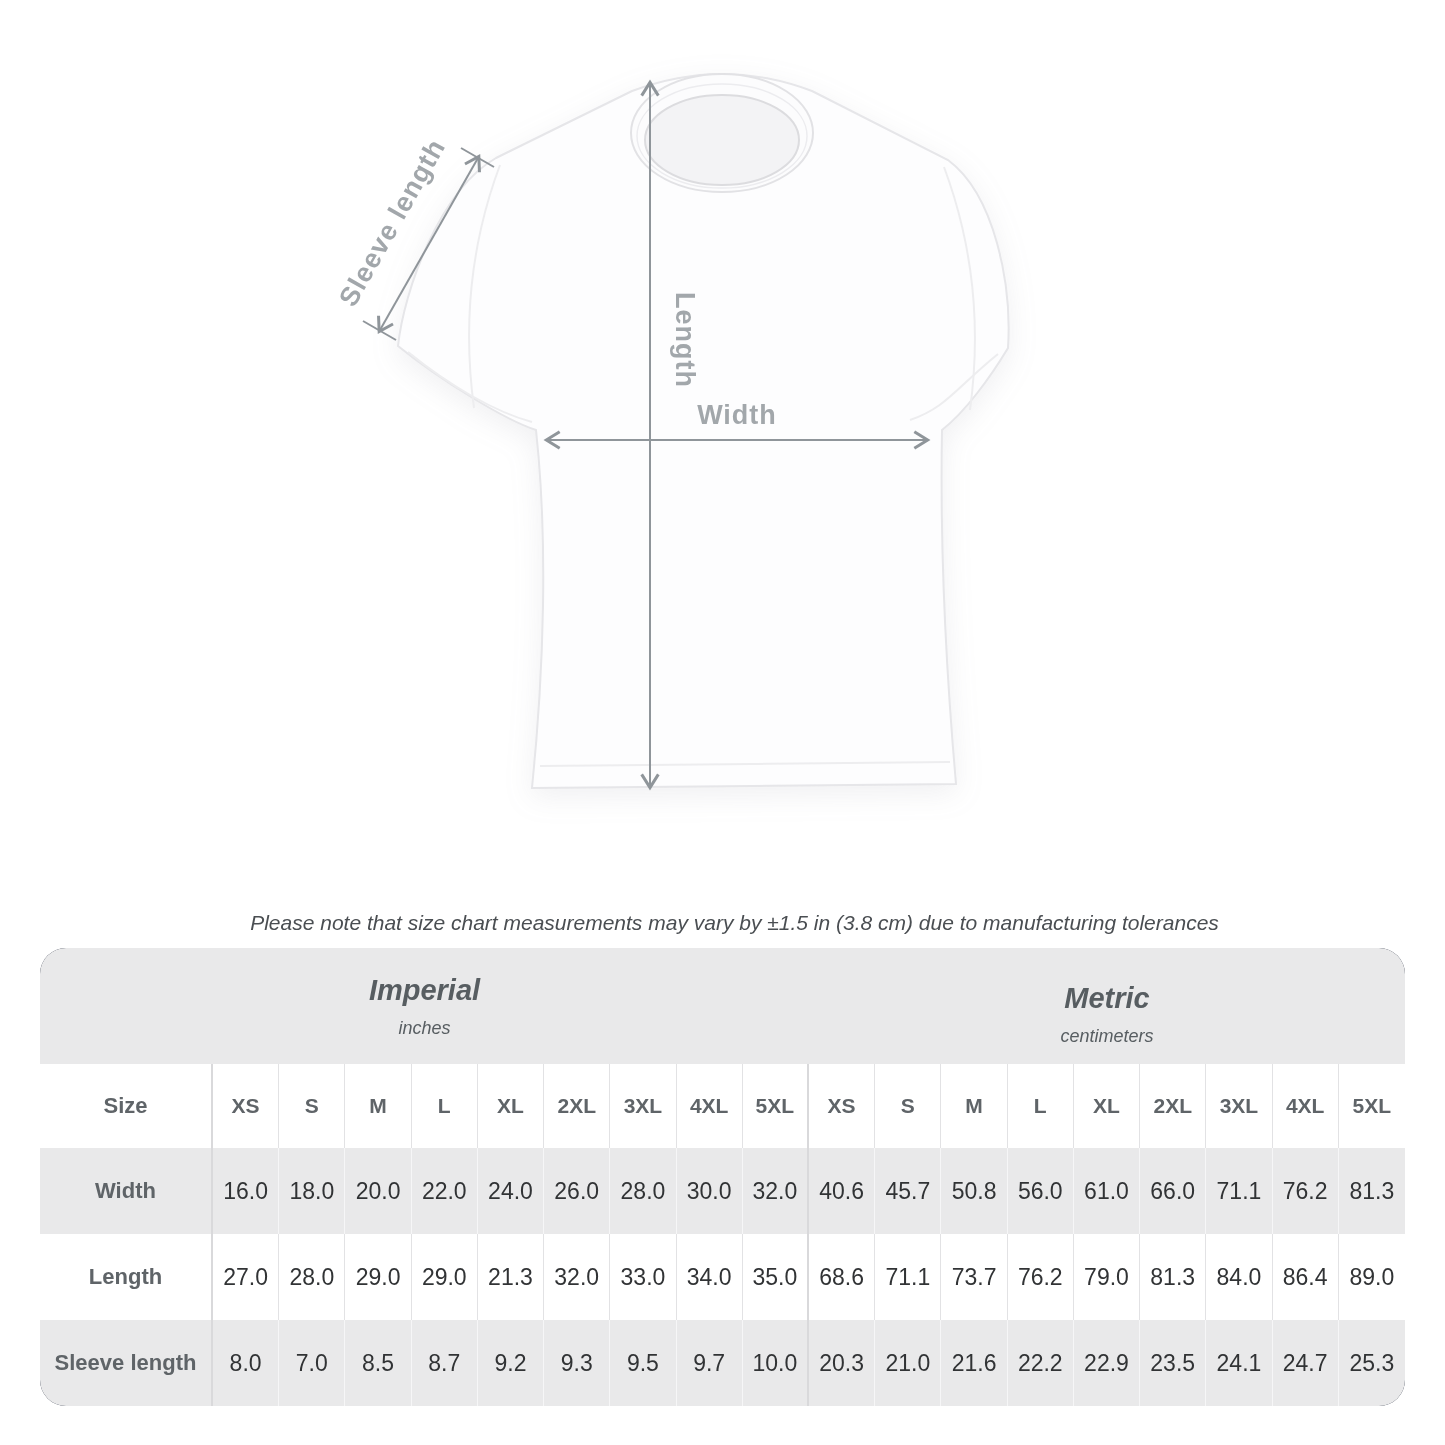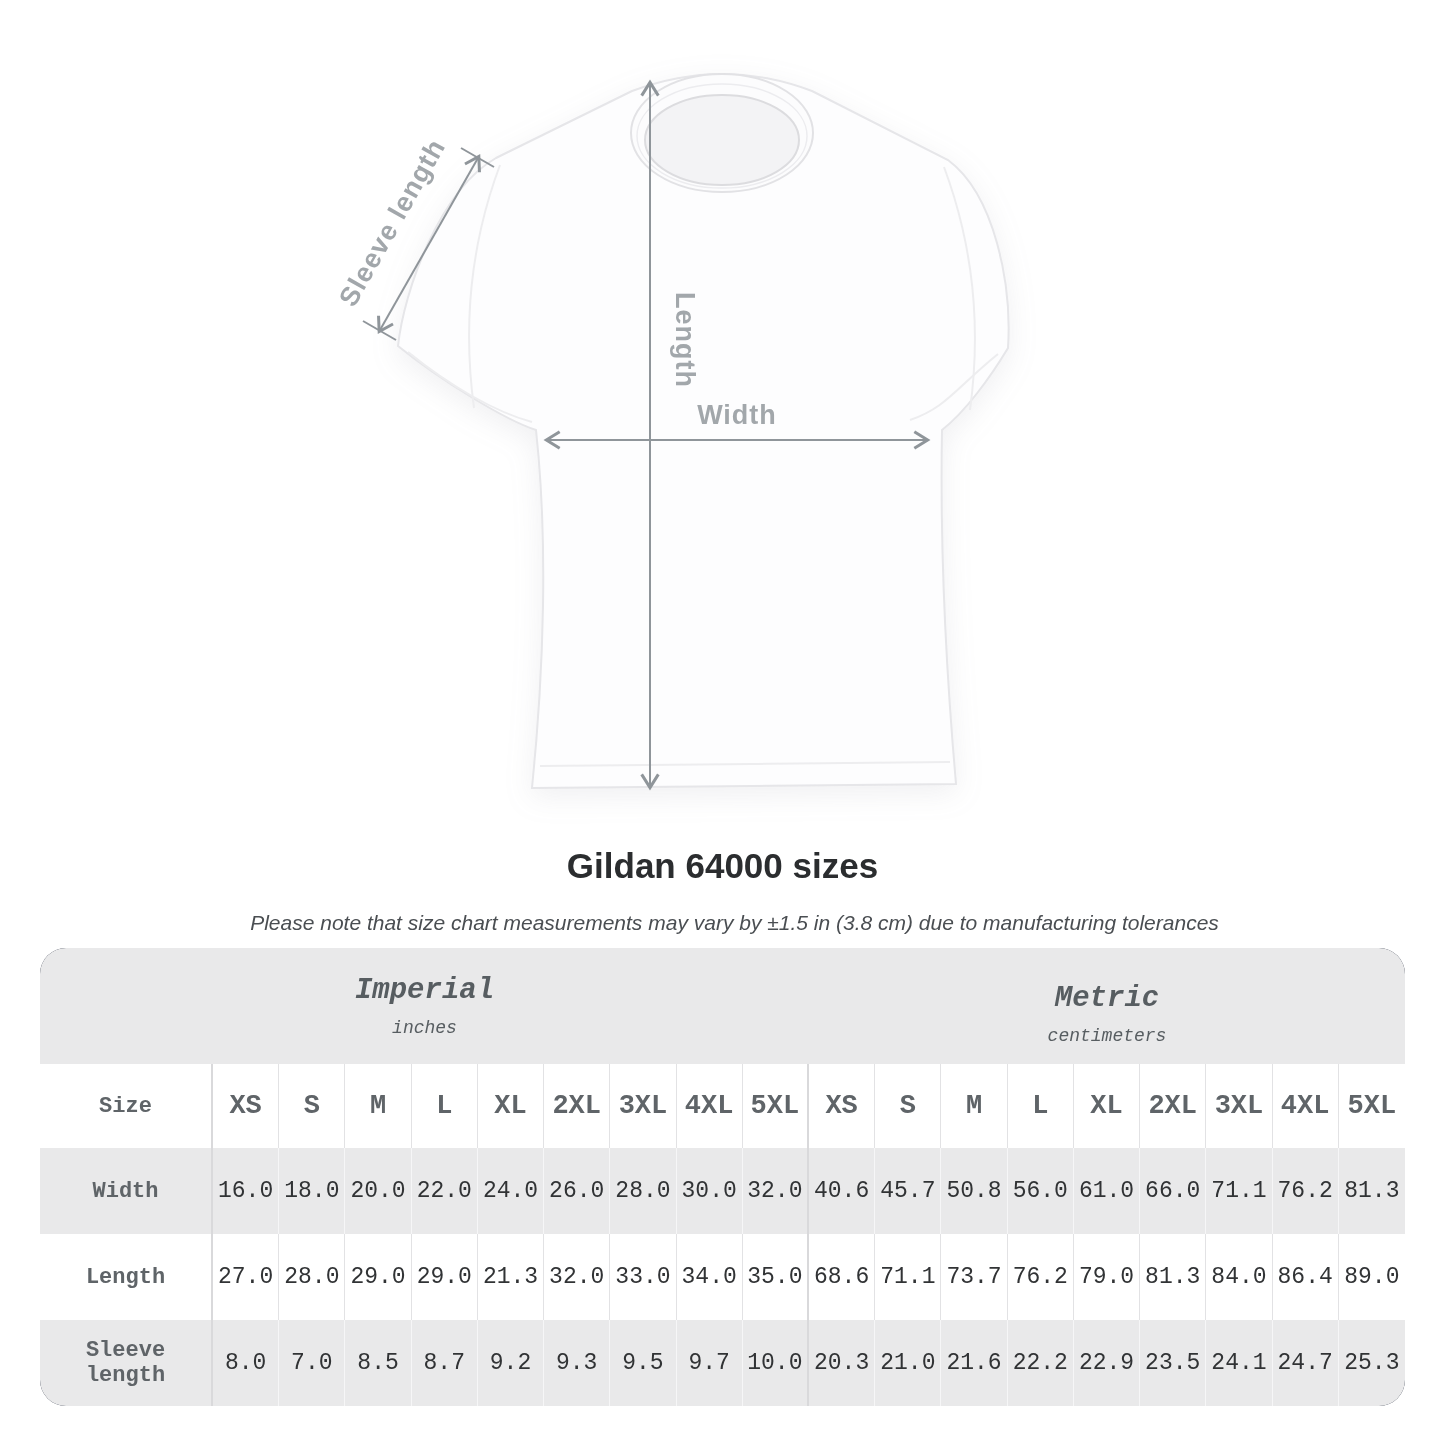--- a/index.html
+++ b/index.html
@@ -11,41 +11,41 @@
   .page-title{
     position:absolute;top:846px;left:0;width:100%;margin:0;
     text-align:center;font-size:35px;font-weight:bold;color:#2b2d2f;
   }
   .tolerance-note{
     position:absolute;top:899px;left:0;width:100%;margin:12px;
     text-align:center;font-style:italic;font-size:21px;color:#4a4e52;
   }
   .size-table{
     position:absolute;top:948px;left:40px;width:1365px;
-    border-radius:26px;overflow:hidden;background:#0f172a;font-family:Liberation Mono, monospace;
+    border-radius:26px;overflow:hidden;background:#0f172a;
   }
   .band{display:grid;grid-template-columns:173px repeat(18,1fr);height:116px;background:#e9e9ea;}
   .band-cell{display:flex;flex-direction:column;align-items:center;justify-content:center;}
   .band-imperial{grid-column:1/11;}
   .band-metric{grid-column:11/20;margin-top:16px;}
   .group-label{font-size:29px;font-weight:bold;font-style:italic;color:#575d61;}
   .group-sub{font-size:18px;font-style:italic;color:#575d61;margin-top:11px;}
   .row{display:grid;grid-template-columns:173px repeat(18,1fr);}
   .row-size{height:84px;}
   .row-data{height:86px;}
   .r-white{--sep:#e2e2e4;background:#ffffff;}
   .r-gray{--sep:#f6f6f7;background:#e9e9ea;}
   .cell{
     display:flex;align-items:center;justify-content:center;
     border-right:1px solid var(--sep);
     font-size:23px;color:#313335;
   }
   .sep-strong{border-right:2px solid #d9d9db;text-align:center;}
   .last{border-right:none;}
-  .head-cell{font-weight:bold;font-size:27px;color:#5f6468;}
+  .head-cell{font-weight:bold;font-size:21px;color:#5f6468;}
   .label-cell{font-weight:bold;font-size:22px;color:#5f6468;}
   .arrow-line{stroke:#8f959a;stroke-width:2;fill:none;}
   .dim-label{font-weight:bold;font-size:27px;fill:#a2a7ab;letter-spacing:1px;}
   .shirt-main{fill:#fdfdfe;stroke:#e6e6e9;stroke-width:2;}
   .shirt-seam{fill:none;stroke:#ededef;stroke-width:2;}
 </style>
 </head>
 <body>
 
 <div class="page">
@@ -93,21 +93,20 @@
     <text class="dim-label" x="737" y="424" text-anchor="middle">Width</text>
 
     <g>
       <line class="arrow-line" x1="380" y1="330" x2="478" y2="158" marker-start="url(#ah)" marker-end="url(#ah)"></line>
       <line class="arrow-line" x1="461" y1="148" x2="494" y2="167"></line>
       <line class="arrow-line" x1="363" y1="321" x2="396" y2="340"></line>
     </g>
     <text class="dim-label" transform="translate(400,227) rotate(-60.5)" text-anchor="middle">Sleeve length</text>
   </svg>
 
-  <h1 class="page-title">Gildan 64000 sizes</h1>
   <p class="tolerance-note">Please note that size chart measurements may vary by ±1.5 in (3.8 cm) due to manufacturing tolerances</p>
 
   <div class="size-table">
     <div class="band">
       <div class="band-cell band-imperial">
         <div class="group-label">Imperial</div>
         <div class="group-sub">inches</div>
       </div>
       <div class="band-cell band-metric">
         <div class="group-label">Metric</div>

